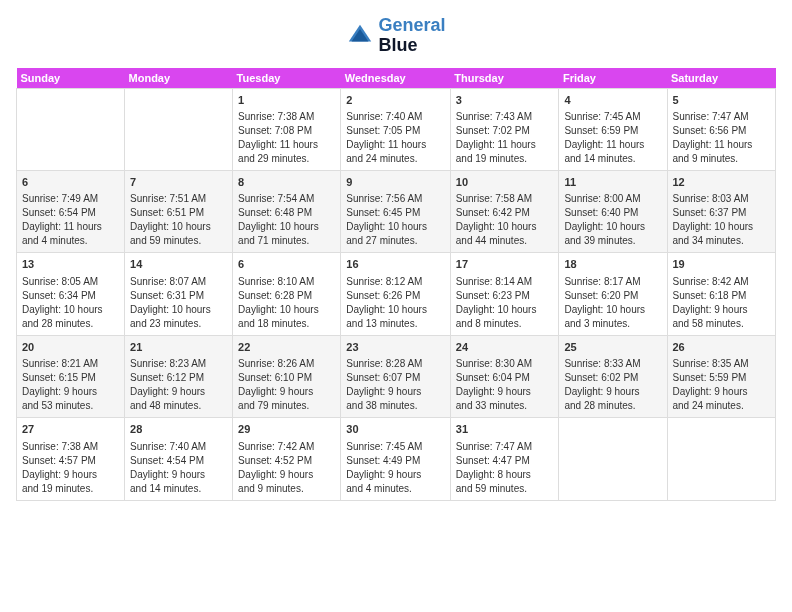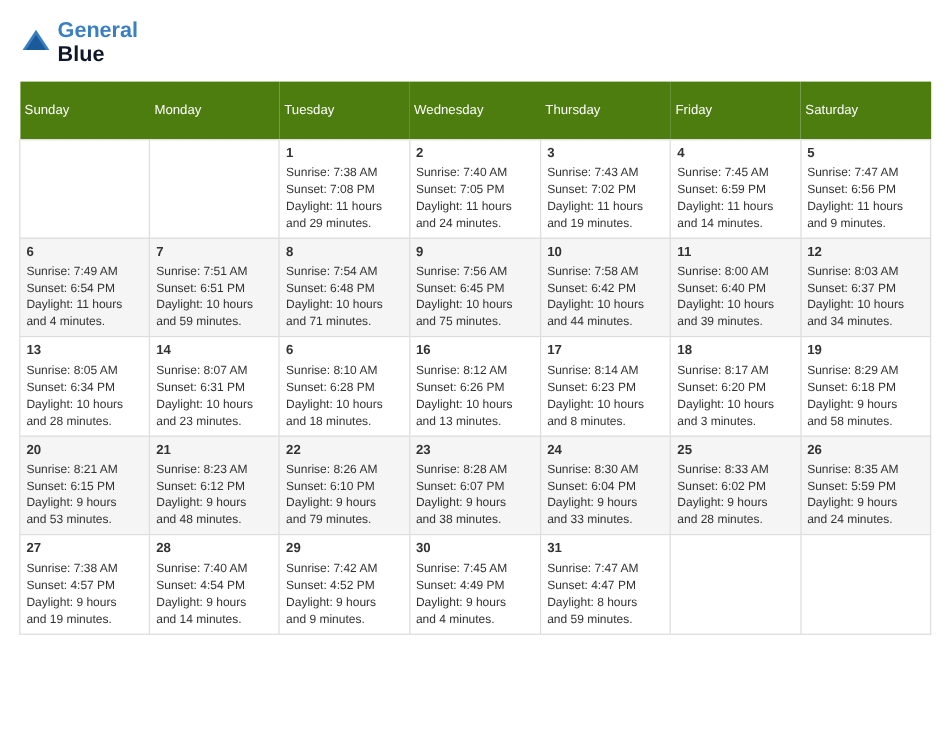--- a/index.html
+++ b/index.html
@@ -5,21 +5,21 @@
     * { box-sizing: border-box; margin: 0; padding: 0; }
     body {
       font-family: Arial, sans-serif;
       background: #fff;
       width: 792px;
       min-height: 612px;
       padding: 16px;
     }
     .header {
       display: flex;
-      justify-content: flex-start;
+      justify-content: center;
       align-items: flex-start;
       margin-bottom: 12px;
     }
     .logo {
       display: flex;
       align-items: center;
       gap: 4px;
     }
     .logo-text {
       font-size: 18px;
@@ -45,26 +45,26 @@
     .location {
       font-size: 14px;
       color: #555;
     }
     table {
       width: 100%;
       border-collapse: collapse;
       font-size: 10px;
     }
     thead tr th {
-      background: #4d7c0f;
+      background: #d946ef;
       color: #fff;
-      padding: 18px 4px;
+      padding: 4px 4px;
       text-align: left;
       font-size: 11px;
-      font-weight: normal;
+      font-weight: bold;
     }
     tbody tr td {
       border: 1px solid #ddd;
       vertical-align: top;
       padding: 4px 5px;
       height: 80px;
       width: 113px;
       color: #333;
       font-size: 10px;
       line-height: 1.4;
@@ -177,21 +177,21 @@
           <div>Sunrise: 7:54 AM</div>
           <div>Sunset: 6:48 PM</div>
           <div>Daylight: 10 hours</div>
           <div>and 71 minutes.</div>
         </td>
         <td>
           <span class="day-num">9</span>
           <div>Sunrise: 7:56 AM</div>
           <div>Sunset: 6:45 PM</div>
           <div>Daylight: 10 hours</div>
-          <div>and 75 minutes.</div>
+          <div>and 27 minutes.</div>
         </td>
         <td>
           <span class="day-num">10</span>
           <div>Sunrise: 7:58 AM</div>
           <div>Sunset: 6:42 PM</div>
           <div>Daylight: 10 hours</div>
           <div>and 44 minutes.</div>
         </td>
         <td>
           <span class="day-num">11</span>
@@ -246,21 +246,21 @@
         </td>
         <td>
           <span class="day-num">18</span>
           <div>Sunrise: 8:17 AM</div>
           <div>Sunset: 6:20 PM</div>
           <div>Daylight: 10 hours</div>
           <div>and 3 minutes.</div>
         </td>
         <td>
           <span class="day-num">19</span>
-          <div>Sunrise: 8:29 AM</div>
+          <div>Sunrise: 8:42 AM</div>
           <div>Sunset: 6:18 PM</div>
           <div>Daylight: 9 hours</div>
           <div>and 58 minutes.</div>
         </td>
       </tr>
       <tr>
         <td>
           <span class="day-num">20</span>
           <div>Sunrise: 8:21 AM</div>
           <div>Sunset: 6:15 PM</div>

